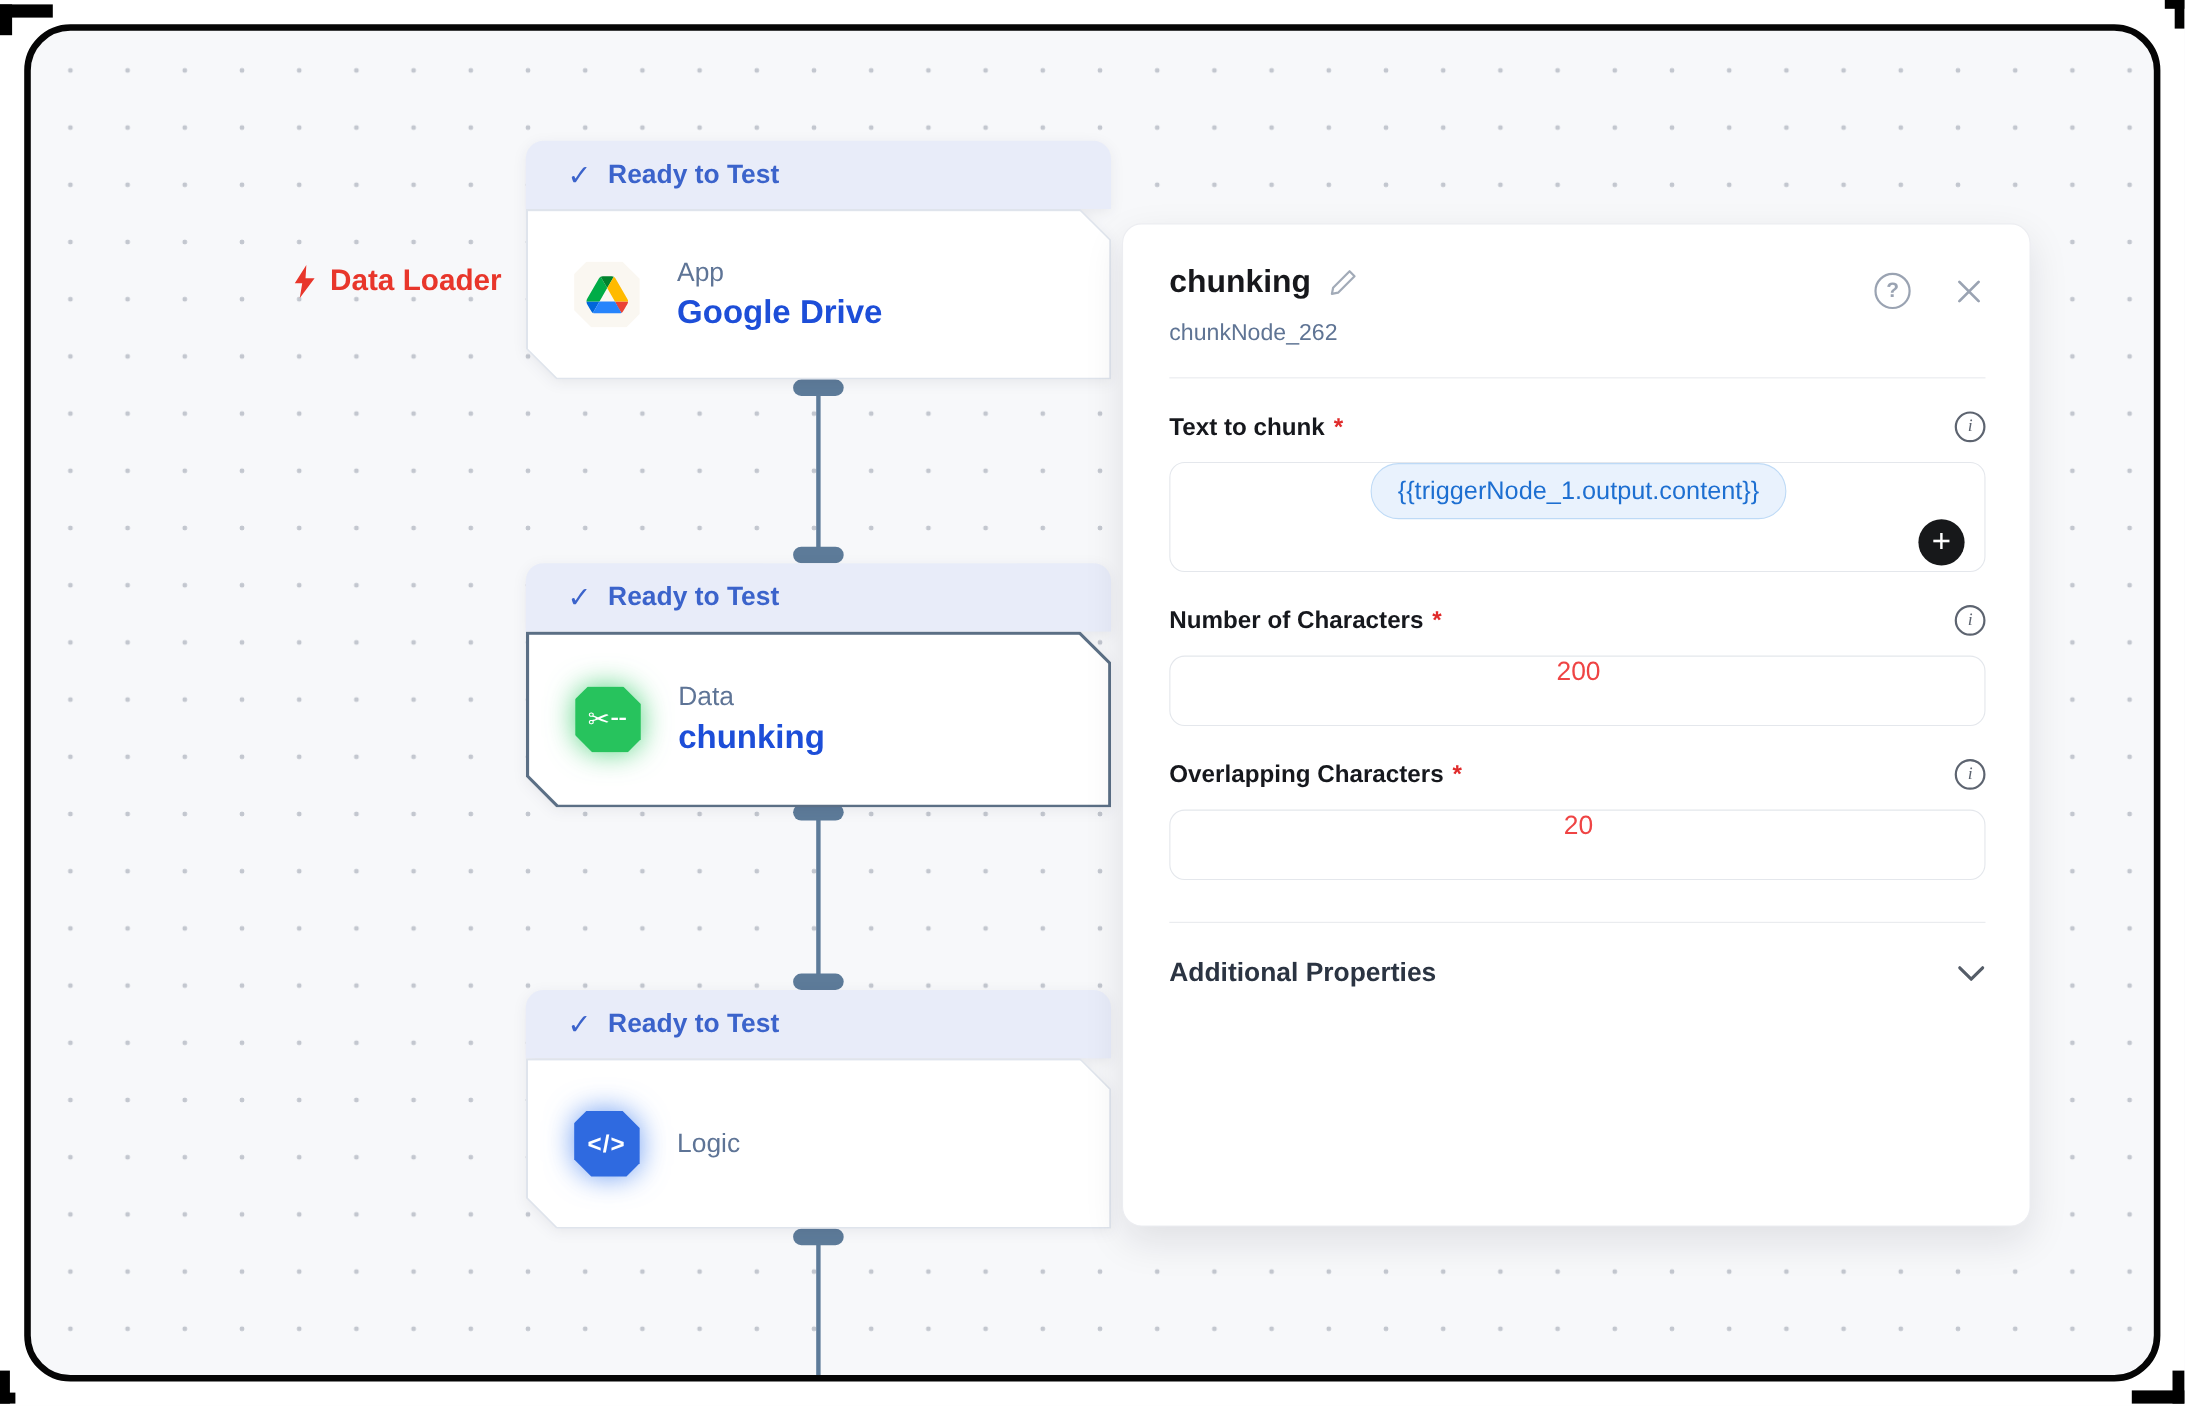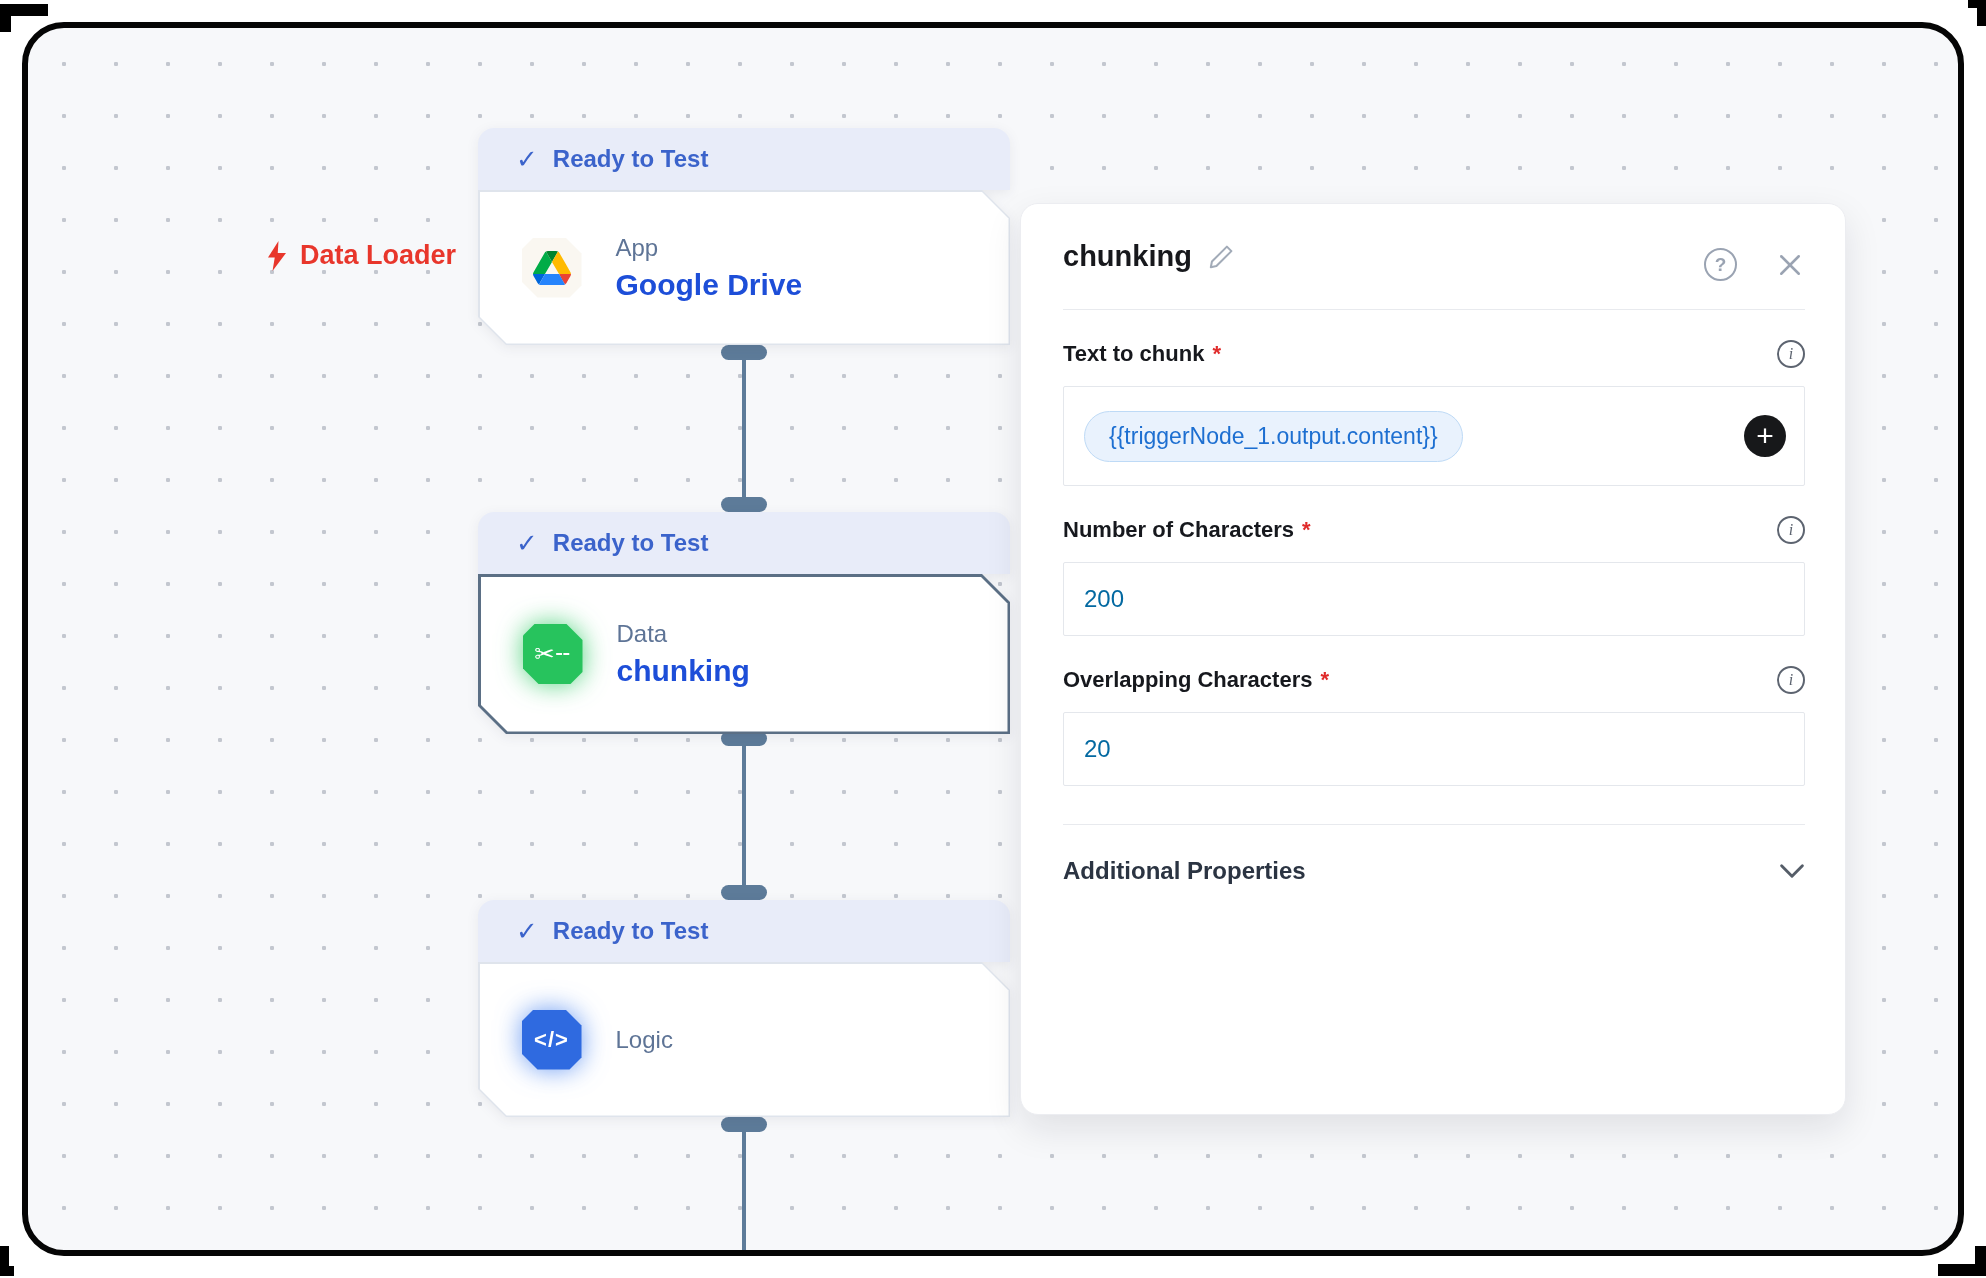--- a/index.html
+++ b/index.html
@@ -126,26 +126,27 @@
   .req { color: #e02b2b; margin-left: 8px; font-size: 22px; font-weight: 700; }
   .info-circle {
     margin-left: auto;
     width: 28px; height: 28px; border: 2px solid #5d6470; border-radius: 50%;
     display: flex; align-items: center; justify-content: center;
     color: #5d6470; font-size: 16px; font-style: italic;
     font-family: "Liberation Serif", serif;
   }
   .input-box {
     margin-top: 18px;
-    border: 1.5px solid #e4e7ec; border-radius: 2px; background: #fff;
+    border: 1.5px solid #e4e7ec; border-radius: 14px; background: #fff;
     display: flex; align-items: center;
     padding: 0 18px 0 20px;
+    flex-direction: column;
   }
   .input-tall { height: 100px; }
-  .input-short { height: 74px; font-size: 24px; color: #0369a1; }
+  .input-short { height: 64px; font-size: 24px; color: #ef4444; }
   .token-chip {
     background: #e9f2fd; border: 1.5px solid #bedaf6; color: #1d6fd1;
     border-radius: 999px; padding: 11px 24px; font-size: 23px;
   }
   .plus-btn {
     margin-left: auto;
     width: 42px; height: 42px; border-radius: 50%;
     background: #17181a; color: #fff; font-size: 30px; font-weight: 400;
     display: flex; align-items: center; justify-content: center;
     border: none; line-height: 1;
@@ -260,20 +261,21 @@
         </svg>
       </span>
       <span class="header-icons">
         <span class="help-circle">?</span>
         <svg width="30" height="30" viewBox="0 0 24 24" stroke="#9aa3b2" stroke-width="2" stroke-linecap="round">
           <line x1="5" y1="5" x2="19" y2="19"></line>
             <line x1="19" y1="5" x2="5" y2="19"></line>
         </svg>
       </span>
     </div>
+    <div class="subtitle">chunkNode_262</div>
     <div class="divider divider-1"></div>
 
     <div class="field-label-row">
       <span class="field-label">Text to chunk</span>
       <span class="req">*</span>
       <span class="info-circle">i</span>
     </div>
     <div class="input-box input-tall">
       <span class="token-chip">{{triggerNode_1.output.content}}</span>
       <button class="plus-btn">+</button>

